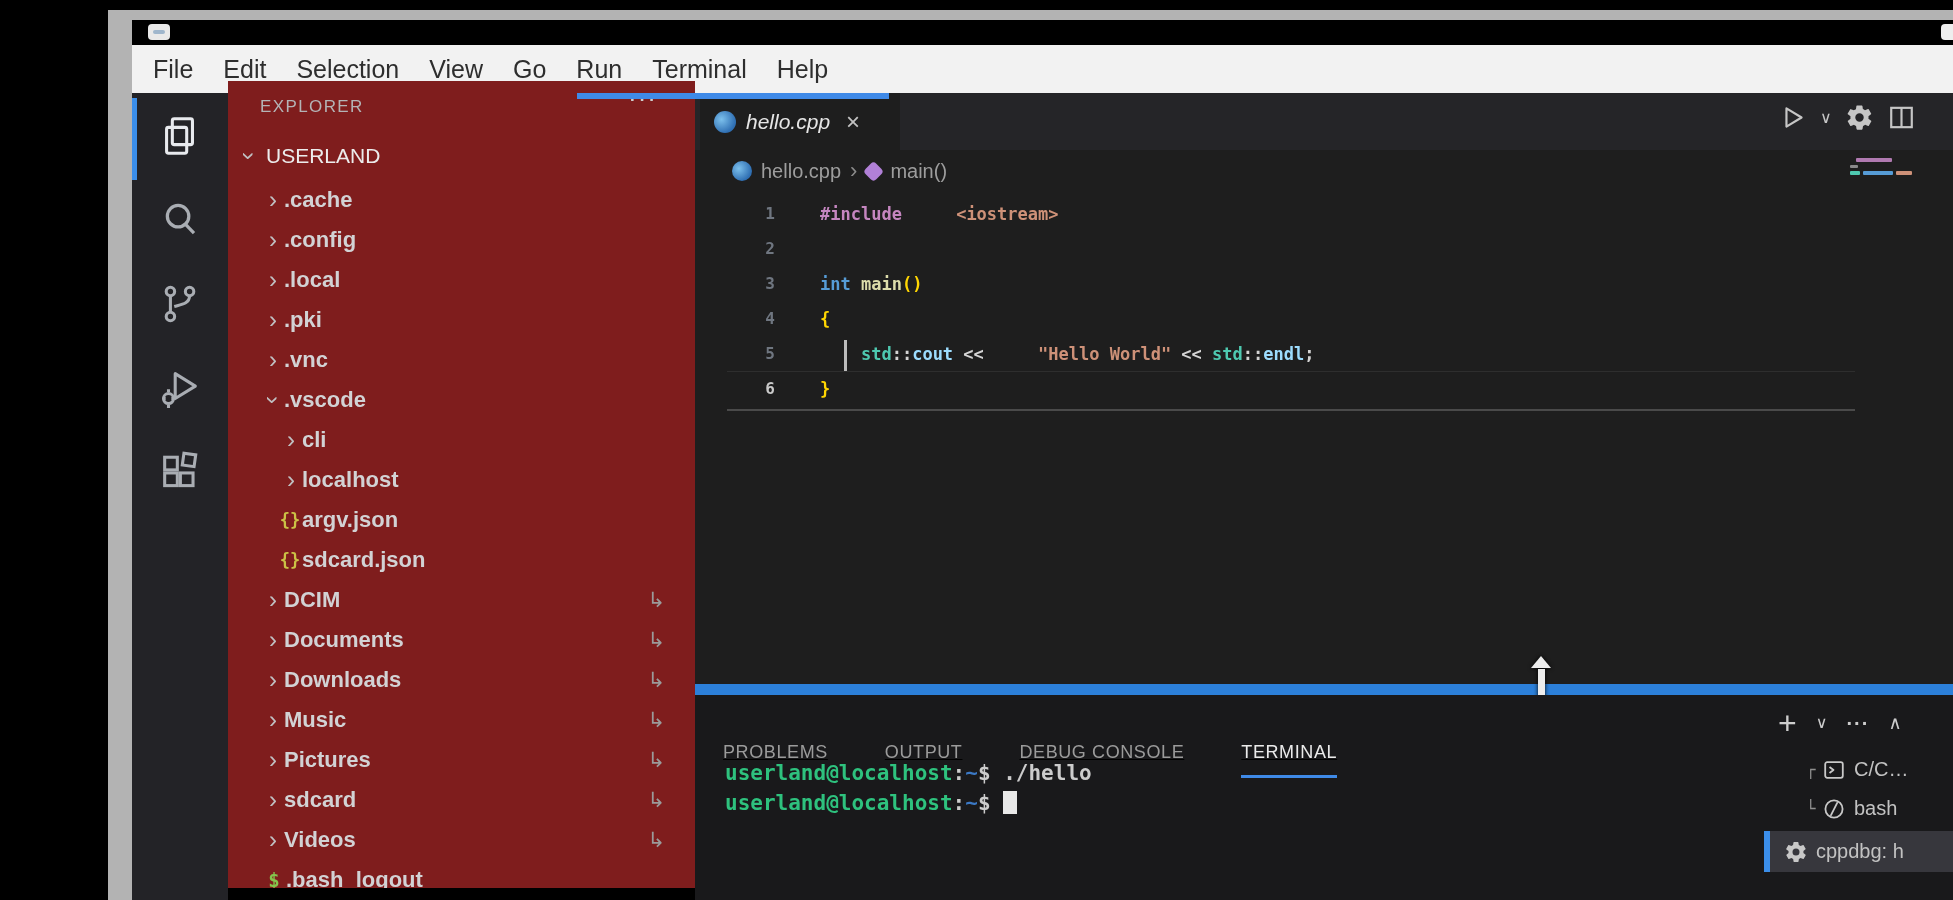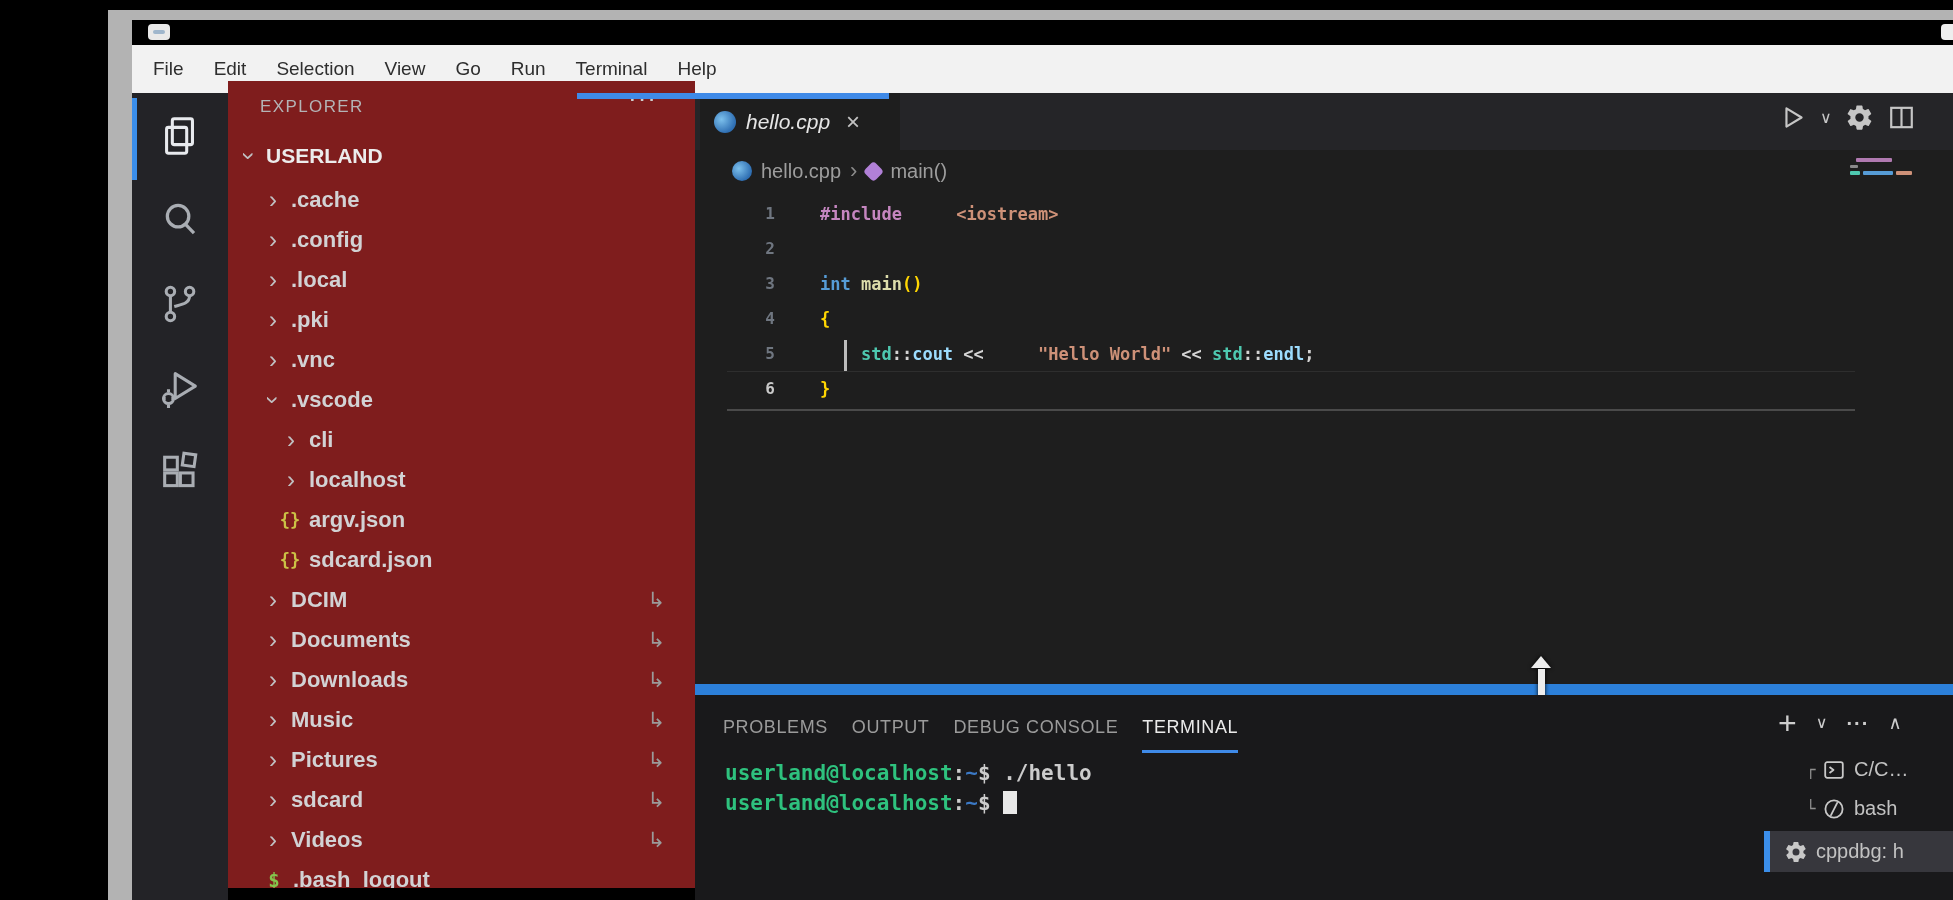--- a/index.html
+++ b/index.html
@@ -10,47 +10,47 @@
   
   .wb-top{left:108px;top:10px;width:1845px;height:10px;background:#b3b3b3;}
   .wb-left{left:108px;top:10px;width:24px;height:890px;background:#b3b3b3;}
   .titlebar{left:132px;top:20px;width:1821px;height:25px;
             background:linear-gradient(#84b1de,#4a84c6);display:flex;align-items:center;justify-content:center;}
   .title-text{color:#fff;font-size:14px;font-weight:bold;text-shadow:0 1px 1px rgba(0,0,0,.35);}
   .win-menu-btn{left:148px;top:24px;width:22px;height:16px;background:#e9e9e9;border-radius:4px;}
   .win-menu-btn::after{content:"";position:absolute;left:5px;top:6px;width:12px;height:4px;background:#9fb6cc;border-radius:2px;}
   .win-btn-right{left:1941px;top:24px;width:12px;height:16px;background:#eee;border-radius:4px 0 0 4px;}
   .menubar{left:132px;top:45px;width:1821px;height:48px;background:#f2f2f2;display:flex;align-items:center;padding-left:6px;box-sizing:border-box;}
-  .menu-item{font-size:19px;color:#2e2e2e;padding:3px 15px;cursor:default;}
+  .menu-item{font-size:25px;color:#2e2e2e;padding:3px 15px;cursor:default;}
 
   
   .activitybar{left:132px;top:93px;width:96px;height:807px;background:#232327;display:flex;flex-direction:column;align-items:center;padding-top:20px;box-sizing:border-box;gap:38px;}
   .ab-item{width:46px;height:46px;color:#a9adb3;}
   .ab-item.active{color:#e8eaee;}
   .ab-item svg{width:46px;height:46px;}
   .ab-indicator{left:132px;top:98px;width:5px;height:82px;background:#3b8eea;}
 
   
   .sidebar{left:228px;top:81px;width:467px;height:807px;background:#7f1d1d;overflow:hidden;color:#d4d4d6;}
   .sb-header{position:relative;height:52px;display:flex;align-items:center;}
   .sb-title{margin-left:32px;font-size:17px;letter-spacing:1.4px;color:#b4b4b6;}
   .sb-more{position:absolute;right:38px;top:2px;font-size:26px;color:#cfcfcf;letter-spacing:1px;}
   .root-row{position:absolute;left:0;top:55px;width:100%;height:40px;display:flex;align-items:center;}
-  .root-label{font-size:21px;font-weight:bold;color:#ececec;margin-left:6px;}
+  .root-label{font-size:21px;font-weight:normal;color:#ececec;margin-left:6px;}
   .tree{position:absolute;left:0;top:99px;width:100%;}
   .tree-row{height:40px;display:flex;align-items:center;font-size:22px;font-weight:600;position:relative;color:#d2d2d4;}
   .chev{display:inline-block;width:22px;margin-left:34px;color:#c0c0c2;font-size:24px;font-weight:400;line-height:22px;text-align:center;}
   .tree-row.d1 .chev{margin-left:52px;}
   .chev.open{transform:rotate(90deg);}
   .root-row .chev{margin-left:10px;}
   .fico{display:inline-block;width:24px;margin-left:34px;text-align:center;font-family:"DejaVu Sans Mono",monospace;font-size:17px;font-weight:bold;}
   .tree-row.d1 .fico{margin-left:50px;}
   .fico.json{color:#cbc246;}
   .fico.shell{color:#84c44c;font-size:19px;}
-  .tlabel{margin-left:7px;}
+  .tlabel{margin-left:0;}
   .sym{position:absolute;right:30px;color:#9b9b9b;font-size:21px;font-weight:400;}
 
   
   .editor-bg{left:695px;top:93px;width:1258px;height:591px;background:#1e1e1e;}
   .tabstrip{left:695px;top:93px;width:1258px;height:57px;background:#252528;}
   .tab{left:700px;top:93px;width:200px;height:57px;background:#1e1e1e;display:flex;align-items:center;padding:0 14px;box-sizing:border-box;}
   .cpp-ico{width:22px;height:22px;border-radius:50%;background:radial-gradient(circle at 34% 38%,#7cc0ec,#2f6fb3 70%);flex:none;}
   .tab-label{font-size:21px;font-style:italic;color:#e6e6e6;margin-left:10px;}
   .tab-close{margin-left:16px;color:#c2c2c2;font-size:24px;line-height:20px;}
   .blue-focus{left:577px;top:93px;width:312px;height:6px;background:#3f8ae8;}
@@ -75,21 +75,21 @@
 
   
   .sash{left:695px;top:684px;width:1258px;height:11px;background:#2c80da;}
   .rcur{left:1526px;top:656px;width:32px;height:64px;filter:drop-shadow(0 0 2px #000);}
   .rcur .bar{position:absolute;left:12px;top:13px;width:7px;height:38px;background:#ededed;}
   .rcur .t{position:absolute;left:5px;top:0;width:0;height:0;border-left:10px solid transparent;border-right:10px solid transparent;border-bottom:12px solid #ededed;}
   .rcur .b{position:absolute;left:5px;bottom:0;width:0;height:0;border-left:10px solid transparent;border-right:10px solid transparent;border-top:12px solid #ededed;}
 
   
   .panel-bg{left:695px;top:695px;width:1258px;height:205px;background:#19191b;}
-  .panel-tabs{left:723px;top:705px;height:48px;display:flex;gap:24px;}
+  .panel-tabs{left:723px;top:730px;height:48px;display:flex;gap:57px;text-decoration:underline;}
   .panel-tab{font-size:18px;letter-spacing:.6px;color:#9b9b9b;display:flex;align-items:center;border-bottom:3px solid transparent;box-sizing:border-box;}
   .panel-tab.active{color:#eaeaea;border-bottom-color:#3f8ae8;}
   .panel-actions{left:1778px;top:700px;height:46px;display:flex;align-items:center;gap:19px;color:#cdcdcd;}
   .pa-btn{line-height:1;}
   .pa-new-terminal{font-size:32px;font-weight:300;}
   .pa-terminal-profile-dropdown{font-size:16px;}
   .pa-more-actions{font-size:20px;font-weight:bold;letter-spacing:1px;}
   .pa-maximize-panel{font-size:18px;}
   .term{left:725px;top:758px;font-family:"DejaVu Sans Mono",monospace;font-size:21px;font-weight:bold;line-height:30px;}
   .t-g{color:#2ec27e;} .t-b{color:#3b78c4;} .t-w{color:#cccccc;}

